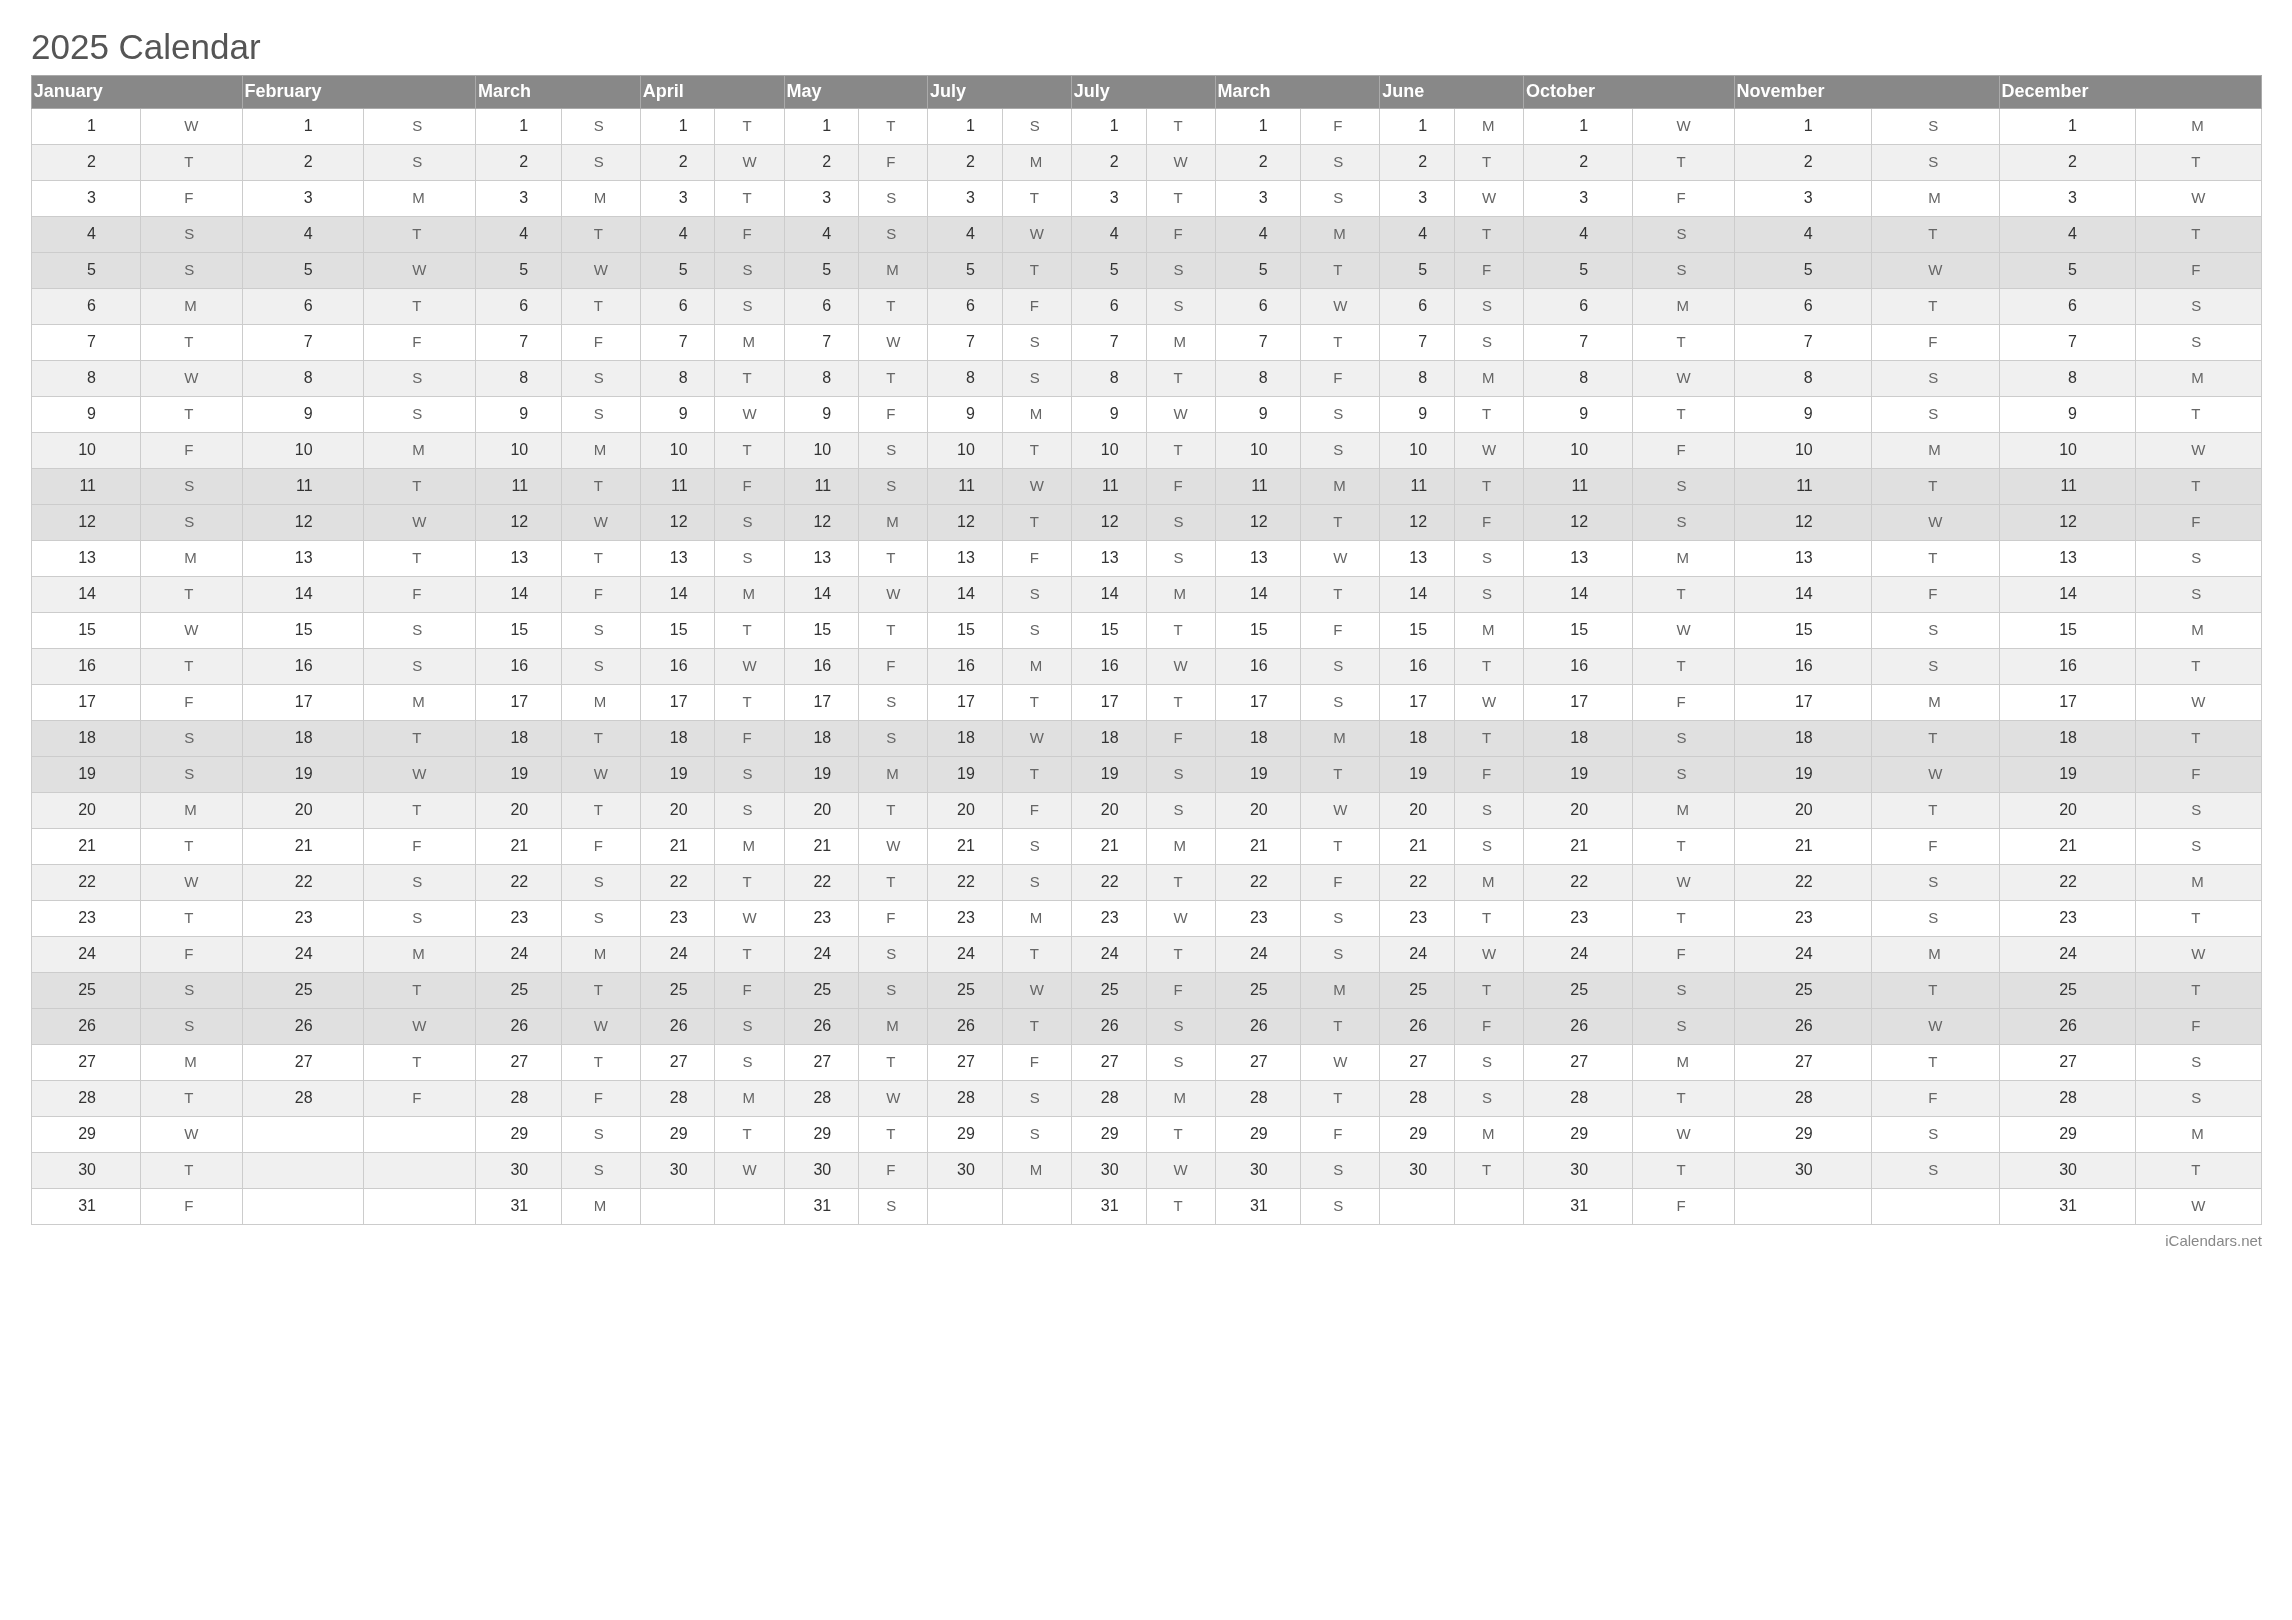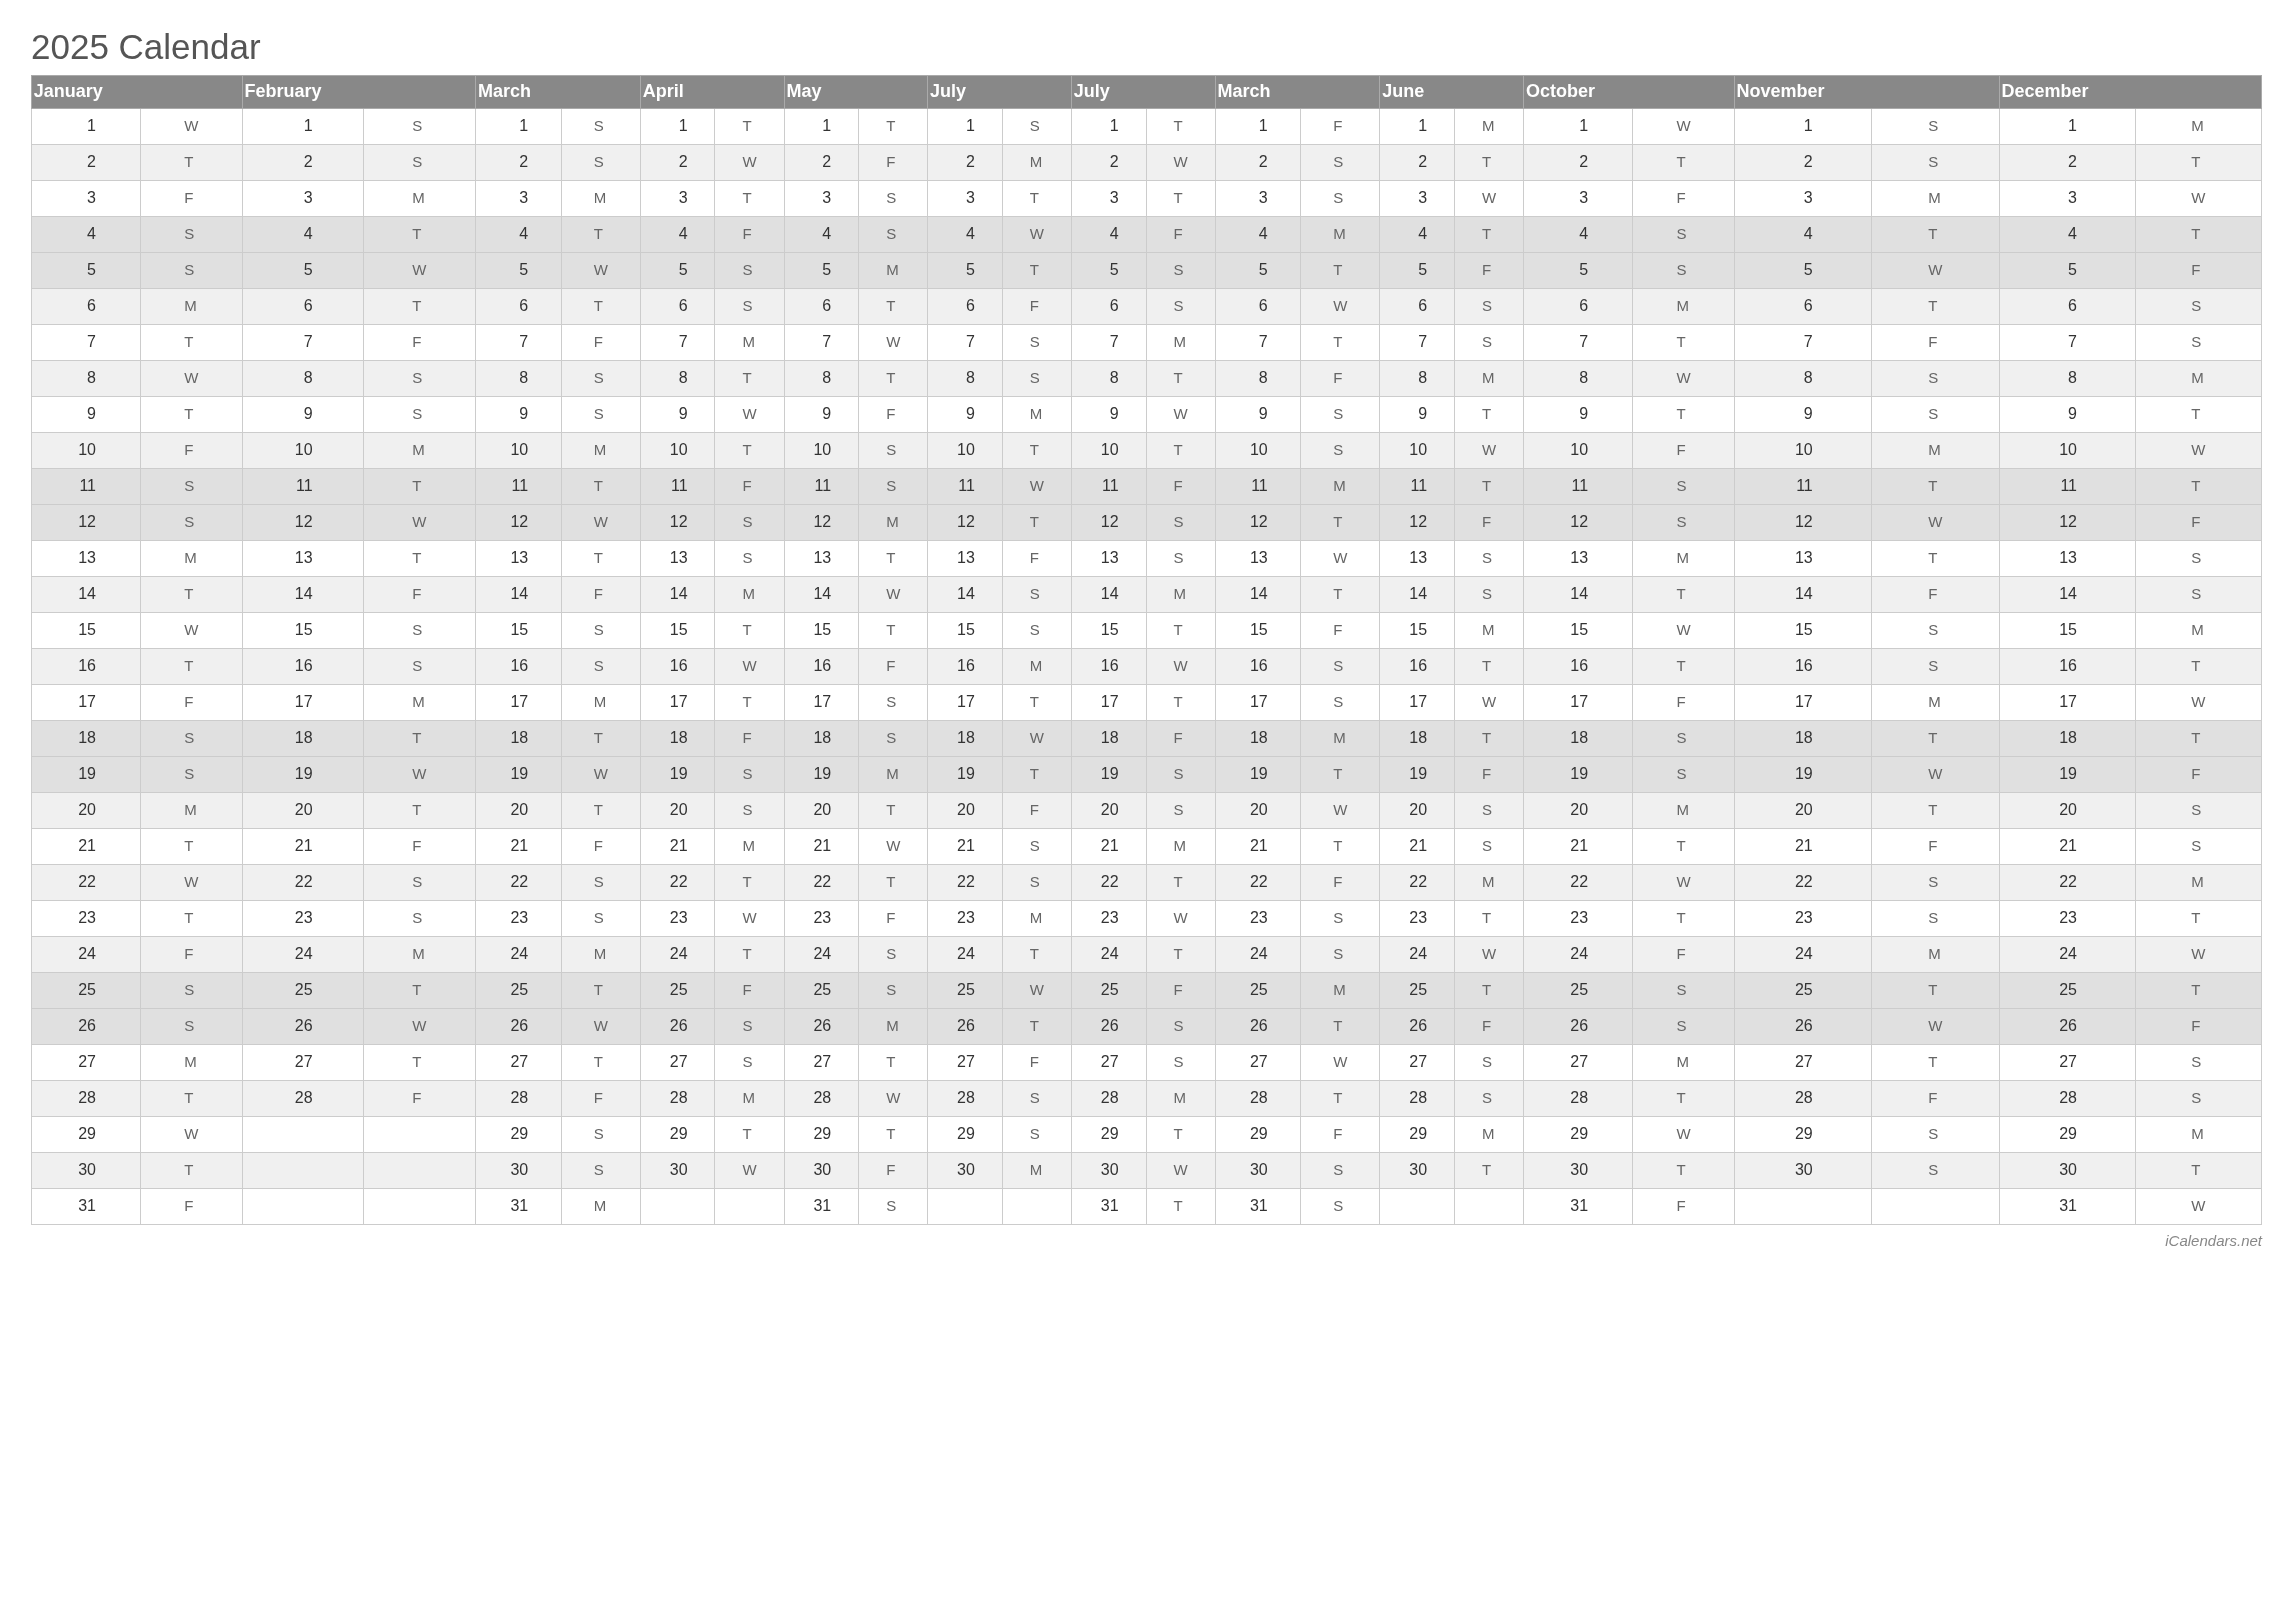--- a/index.html
+++ b/index.html
@@ -56,21 +56,20 @@
       display: inline-block;
       width: 16px;
       text-align: left;
       margin-left: 1.8px;
     }
     .footer {
       text-align: right;
       margin-top: 7.2px;
       color: #888;
       font-size: 15px;
-      font-style: italic;
     }
     
     .shaded {
       background: #e0e0e0 !important;
     }
   </style>
 </head>
 <body>
 
 <h1>2025 Calendar</h1>

